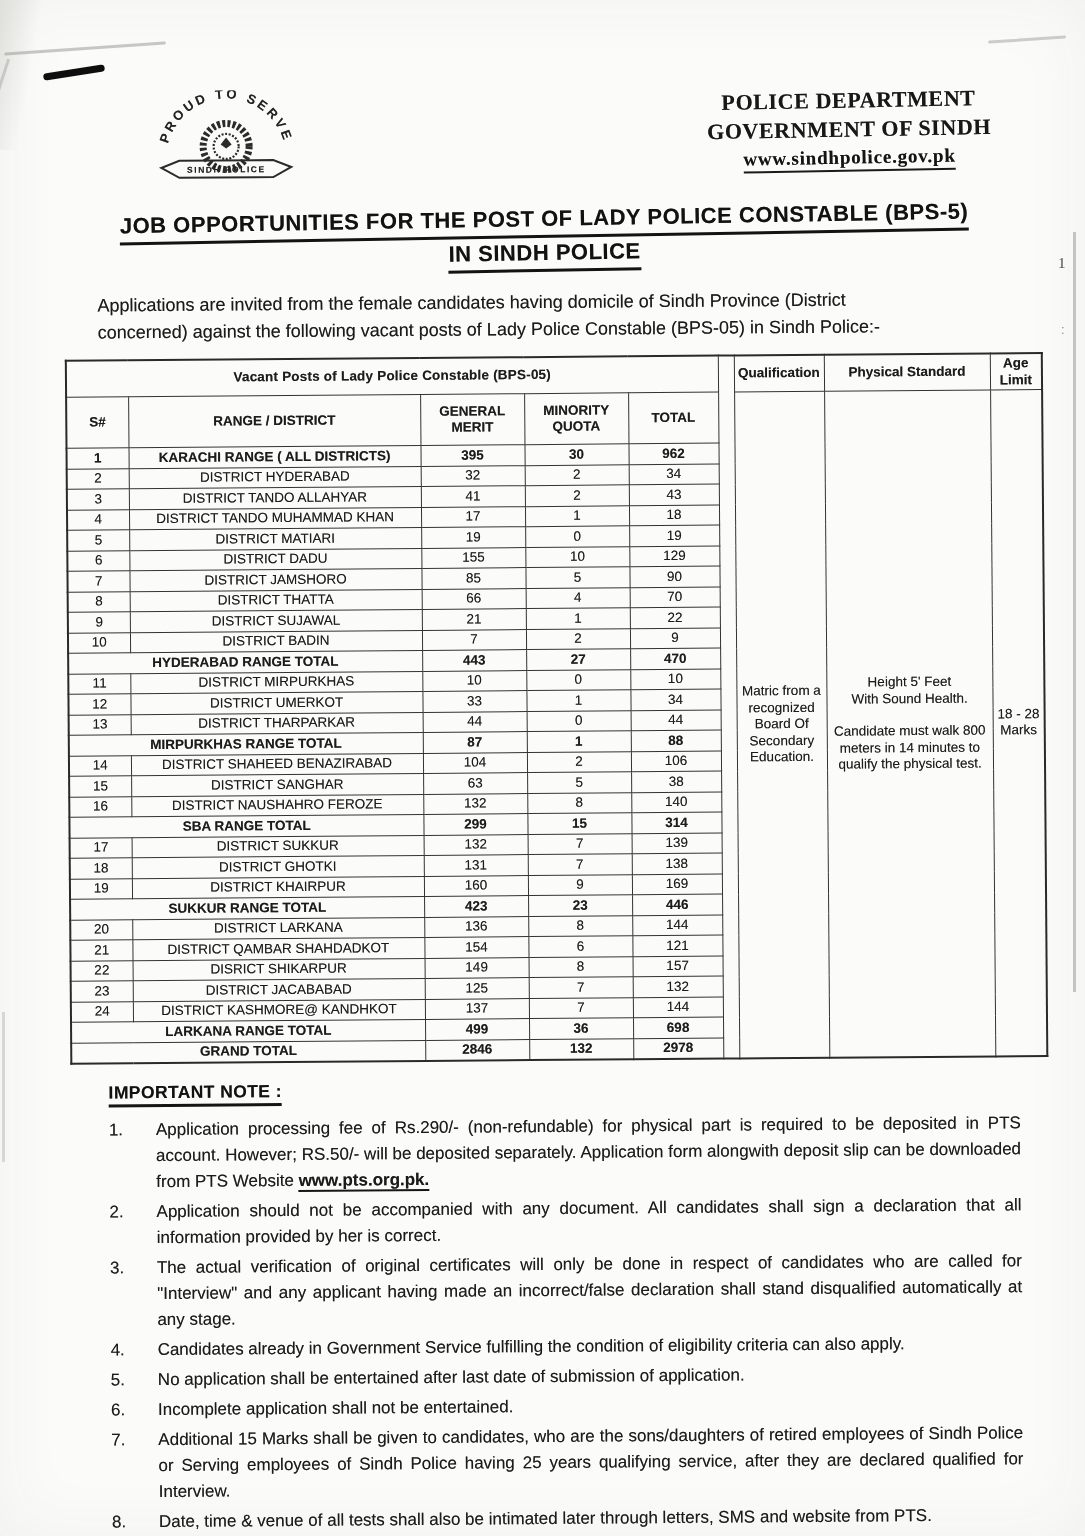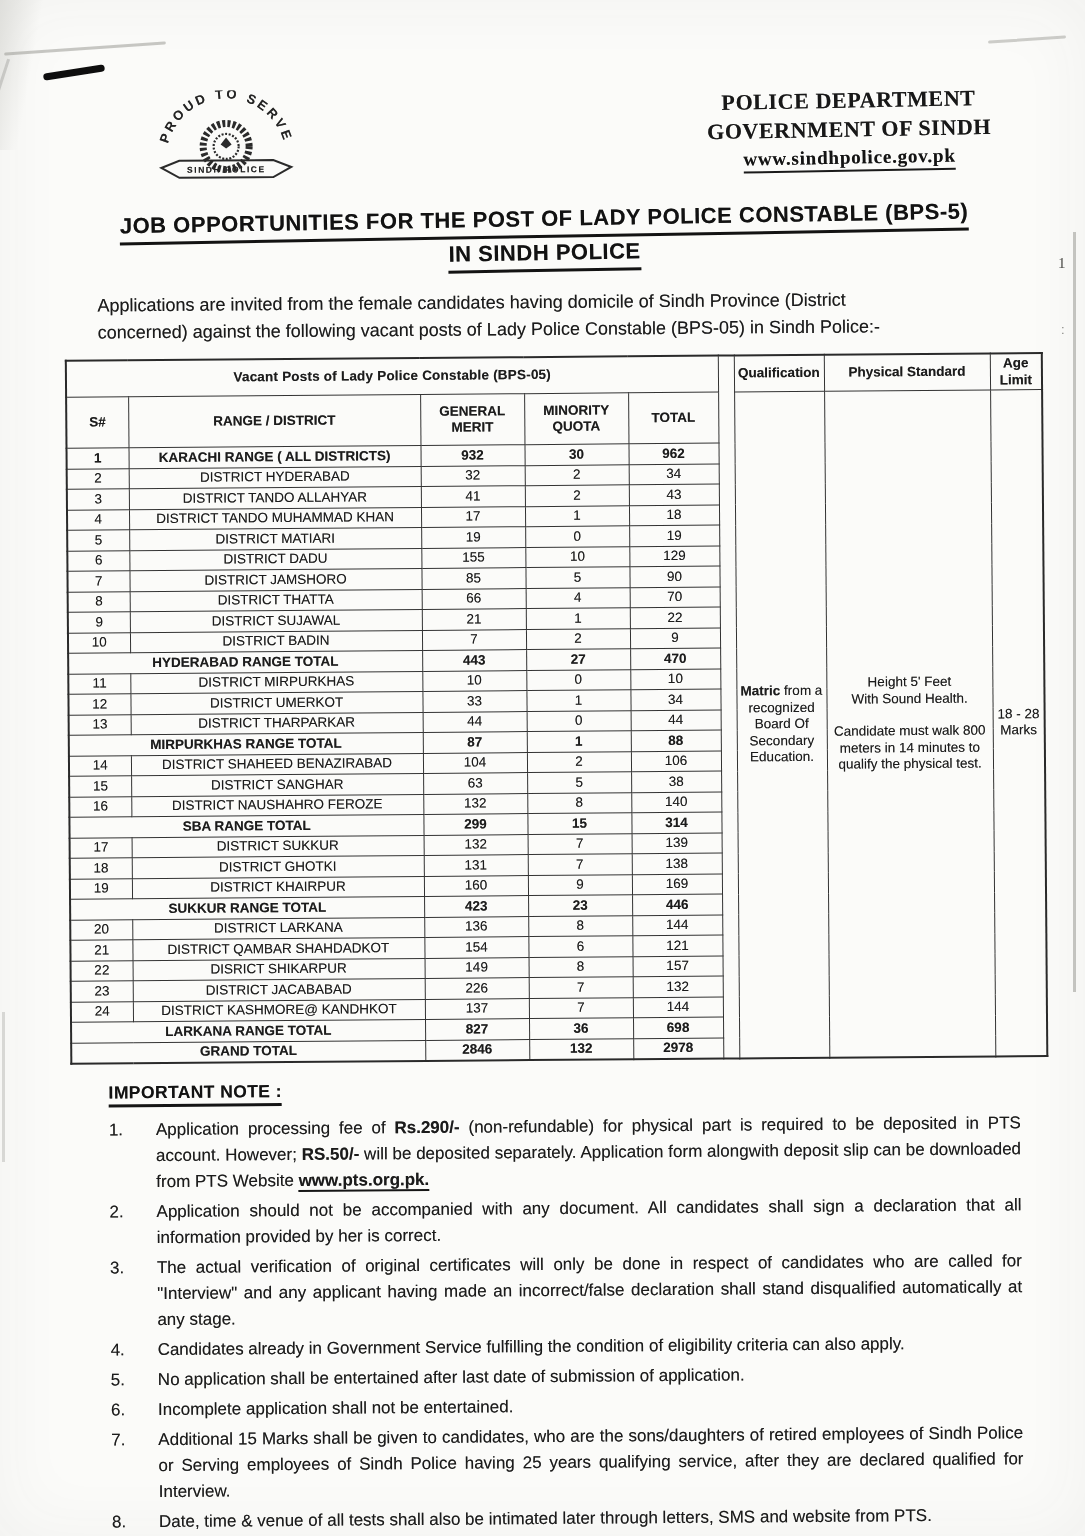--- a/index.html
+++ b/index.html
@@ -59,36 +59,36 @@
   tr.subhead th{height:48px;font-size:13.5px;line-height:16px;}
   td.sno-cell{}
   td.name-cell{}
   td.num-cell{}
   tr.bold-row td{font-weight:bold;}
   td.spacer-cell{padding:0;}
   td.qual-cell{
     text-align:left;vertical-align:middle;padding:4px 7px;
     font-size:13.5px;line-height:17px;text-align:justify;
   }
-  td.qual-cell b{font-weight:bold;}
+  td.qual-cell b{font-weight:normal;}
   td.phys-cell{vertical-align:middle;font-size:13.5px;line-height:17px;padding:4px 8px;}
   td.phys-cell .phys-gap{height:16px;}
   td.age-cell{vertical-align:middle;text-align:left;padding-left:5px;font-size:13.5px;line-height:18px;}
   tbody tr{height:20.5px;}
 
   
   .notes{margin:18px 0 0 100px;width:912px;}
   .notes-heading{
     display:inline-block;font-size:17.5px;font-weight:bold;letter-spacing:.4px;
     border-bottom:3px solid #151515;padding-bottom:1px;margin:0 0 10px 0;color:#121212;
   }
   .note-item{display:flex;margin-bottom:4px;}
   .note-no{flex:none;width:47px;font-size:17px;line-height:26px;}
   .note-text{flex:1;font-size:17px;line-height:26px;text-align:justify;color:#1b1b1b;}
-  .seg-bold{font-weight:bold;}
+  .seg-bold{font-weight:normal;}
   .seg-underline{font-weight:bold;border-bottom:2.5px solid #161616;}
 
   
   .artifact{position:absolute;pointer-events:none;}
   .marker-stroke{
     left:43px;top:69px;width:62px;height:7px;background:#0e0e0e;border-radius:4px;
     transform:rotate(-9deg);
   }
   .pencil-1{left:4px;top:47px;width:162px;height:2.5px;background:#9a9a96;opacity:.55;transform:rotate(-4deg);border-radius:2px;}
   .pencil-2{left:0px;top:58px;width:3px;height:46px;background:#a8a8a4;opacity:.5;transform:rotate(18deg);}
@@ -186,21 +186,21 @@
             <div>Candidate must walk 800 meters in 14 minutes to qualify the physical test.</div>
           </td>
           <td rowspan="31" class="age-cell">
             <div>18 - 28</div>
             <div>Marks</div>
           </td>
         </tr>
       <tr class="bold-row">
             <td class="sno-cell">1</td>
             <td class="name-cell">KARACHI RANGE ( ALL DISTRICTS)</td>
-            <td class="num-cell">932</td>
+            <td class="num-cell">395</td>
             <td class="num-cell">30</td>
             <td class="num-cell">962</td>
           </tr>
           <tr>
             <td class="sno-cell">2</td>
             <td class="name-cell">DISTRICT HYDERABAD</td>
             <td class="num-cell">32</td>
             <td class="num-cell">2</td>
             <td class="num-cell">34</td>
           </tr>
@@ -364,34 +364,34 @@
           <tr>
             <td class="sno-cell">22</td>
             <td class="name-cell">DISRICT SHIKARPUR</td>
             <td class="num-cell">149</td>
             <td class="num-cell">8</td>
             <td class="num-cell">157</td>
           </tr>
           <tr>
             <td class="sno-cell">23</td>
             <td class="name-cell">DISTRICT JACABABAD</td>
-            <td class="num-cell">226</td>
+            <td class="num-cell">125</td>
             <td class="num-cell">7</td>
             <td class="num-cell">132</td>
           </tr>
           <tr>
             <td class="sno-cell">24</td>
             <td class="name-cell">DISTRICT KASHMORE@ KANDHKOT</td>
             <td class="num-cell">137</td>
             <td class="num-cell">7</td>
             <td class="num-cell">144</td>
           </tr>
           <tr class="bold-row">
             <td class="name-cell" colspan="2">LARKANA RANGE TOTAL</td>
-            <td class="num-cell">827</td>
+            <td class="num-cell">499</td>
             <td class="num-cell">36</td>
             <td class="num-cell">698</td>
           </tr>
           <tr class="bold-row">
             <td class="name-cell" colspan="2">GRAND TOTAL</td>
             <td class="num-cell">2846</td>
             <td class="num-cell">132</td>
             <td class="num-cell">2978</td>
           </tr>
         </tbody>

